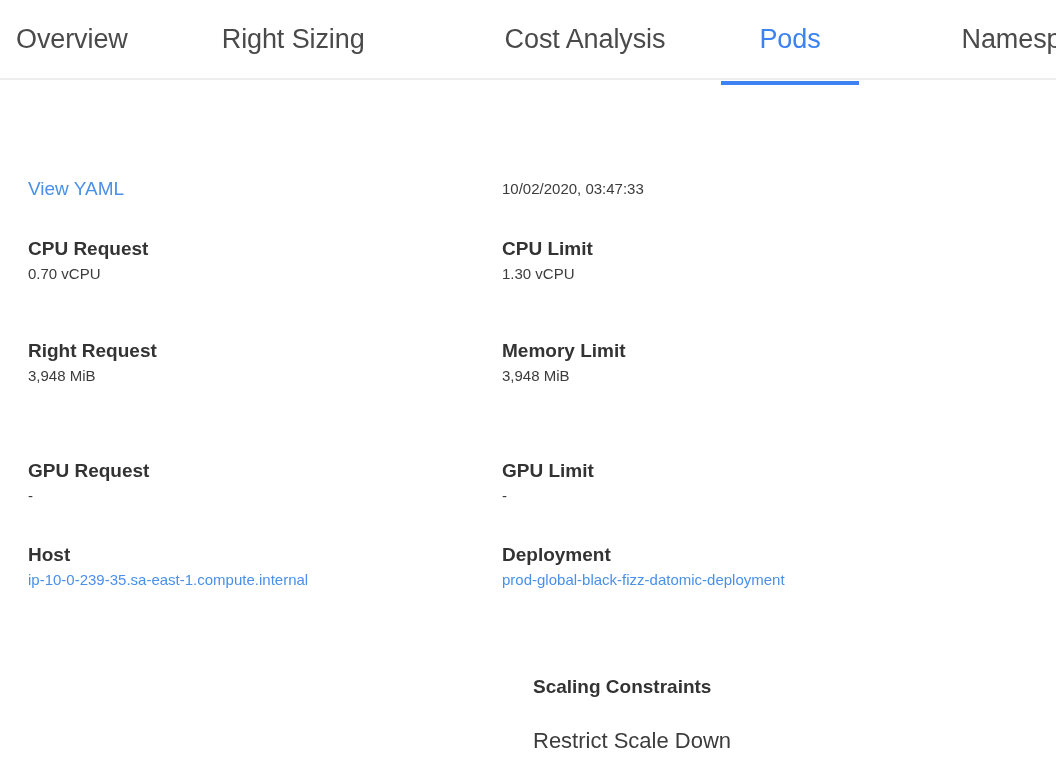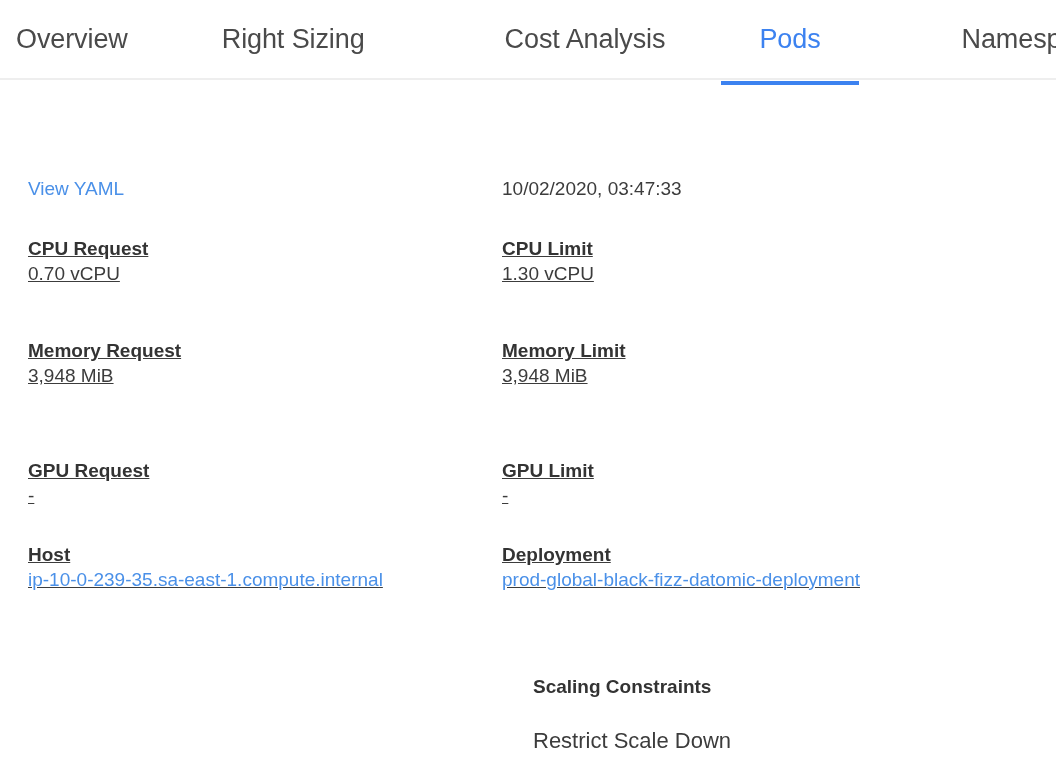--- a/index.html
+++ b/index.html
@@ -66,29 +66,29 @@
   }
   .cols {
     display: flex;
   }
   .col {
     box-sizing: border-box;
   }
   .col-left  { width: 465px; padding-left: 28px; }
   .col-right { width: 591px; padding-left: 37px; }
 
-  .field { margin: 0; text-decoration: underline; }
+  .field { margin: 0; }
   .field-label {
     font-size: 19px;
     font-weight: bold;
     color: #333333;
     line-height: 24px;
   }
   .field-value {
-    font-size: 19px;
+    font-size: 15px;
     color: #3c3c3c;
     line-height: 26px;
   }
   .field-value.link,
   a.link {
     color: #4a90e8;
     text-decoration: none;
     cursor: pointer;
   }
   .wrapval {
@@ -140,21 +140,21 @@
       <div class="row r-yaml">
         <a class="link" style="font-size:19px;line-height:26px;">View YAML</a>
       </div>
 
       <div class="row r-cpu field">
         <div class="field-label">CPU Request</div>
         <div class="field-value">0.70 vCPU</div>
       </div>
 
       <div class="row r-mem field">
-        <div class="field-label">Memory Request</div>
+        <div class="field-label">Right Request</div>
         <div class="field-value">3,948 MiB</div>
       </div>
 
       <div class="row r-gpu field">
         <div class="field-label">GPU Request</div>
         <div class="field-value">-</div>
       </div>
 
       <div class="row r-host field">
         <div class="field-label">Host</div>

